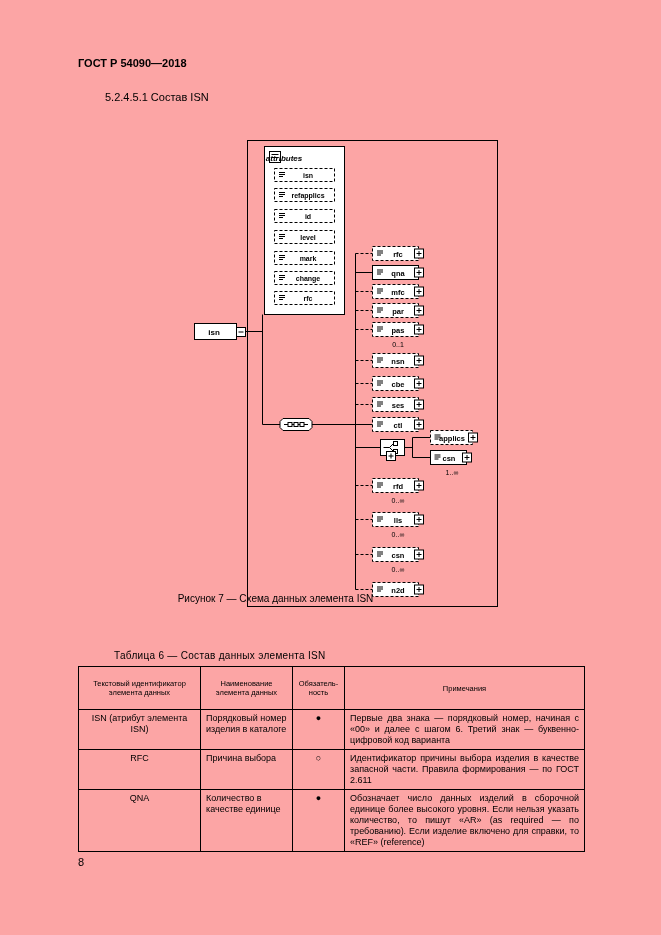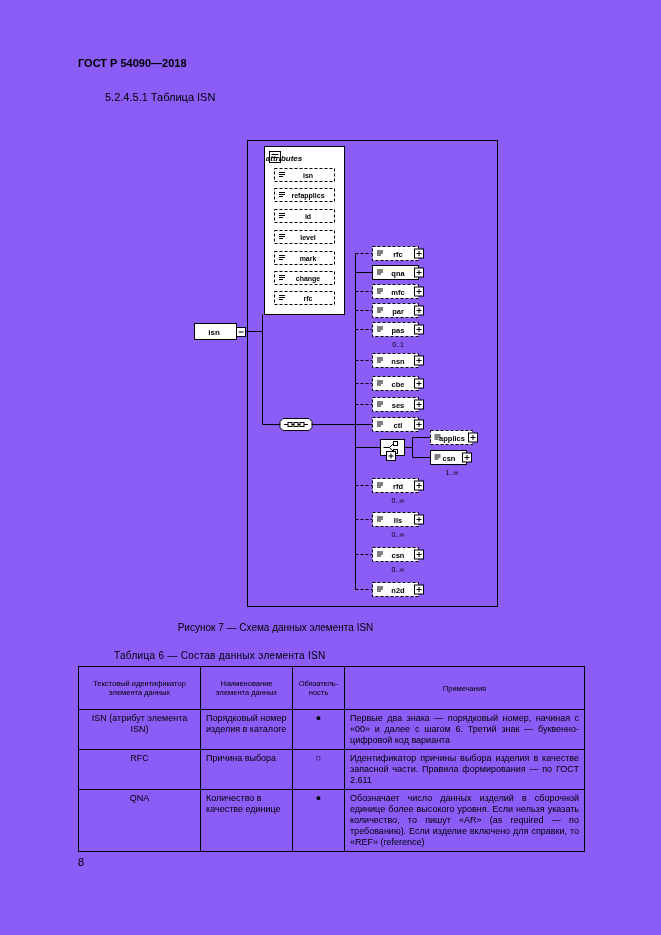--- a/index.html
+++ b/index.html
@@ -1,50 +1,50 @@
 <!DOCTYPE html>
 <html><head>
 <meta charset="utf-8">
 <style>
   html,body{margin:0;padding:0;background:#fff;}
-  .page{position:relative;width:661px;height:935px;background:#8b5cf6;
+  .page{position:relative;width:661px;height:935px;background:#fca5a5;
         font-family:"Liberation Sans",sans-serif;color:#000;overflow:hidden;}
   .doc-header{position:absolute;left:78px;top:57px;font-size:11px;font-weight:bold;}
   .sec-heading{position:absolute;left:105px;top:91px;font-size:11px;}
   .para{position:absolute;left:78px;top:106px;width:506px;font-size:11px;line-height:14.5px;
         text-indent:27px;text-align:justify;}
   .diagram{position:absolute;left:190px;top:140px;}
   .diagram .ln{stroke:#000;fill:none;stroke-width:1;}
   .diagram .bx{stroke:#000;fill:#fff;stroke-width:1;}
   .diagram .dash{stroke-dasharray:3 2;}
   .diagram text{font-family:"Liberation Sans",sans-serif;text-anchor:middle;fill:#000;}
   .t-root{font-size:8px;font-weight:bold;}
   .t-el{font-size:7.5px;font-weight:bold;}
   .t-attr{font-size:7px;font-weight:bold;}
   .t-card{font-size:7px;}
   .t-attrs-title{font-size:8px;font-weight:bold;font-style:italic;text-anchor:start;}
-  .fig-caption{position:absolute;left:0;top:622px;width:551px;text-align:center;font-size:10px;}
+  .fig-caption{position:absolute;left:0;top:593px;width:551px;text-align:center;font-size:10px;}
   .tbl-caption{position:absolute;left:78px;top:650px;font-size:10px;letter-spacing:0.3px;margin-left:36px;}
   .data-table{position:absolute;left:78px;top:666px;width:506px;border-collapse:collapse;table-layout:fixed;}
   .data-table th,.data-table td{border:1px solid #000;}
   .data-table th{font-size:7.5px;line-height:9px;font-weight:normal;text-align:center;
                  vertical-align:middle;padding:12px 2px;}
   .data-table td{font-size:9px;line-height:11px;vertical-align:top;padding:3px 5px;}
   .cell-id{text-align:center;}
   .cell-req{text-align:center;font-size:8px;}
   .cell-note{text-align:justify;}
   .page-num{position:absolute;left:78px;top:856px;font-size:11px;}
 </style>
 </head>
 <body>
 
 <div class="page">
 
   <div class="doc-header">ГОСТ Р 54090—2018</div>
-  <div class="sec-heading">5.2.4.5.1 Таблица ISN</div>
+  <div class="sec-heading">5.2.4.5.1 Состав ISN</div>
 
   <svg class="diagram" width="310" height="470" viewBox="0 0 310 470">
     <defs>
       <g id="plusbox">
         <rect x="0.5" y="0.5" width="9" height="9" fill="#fff" stroke="#000"></rect>
         <line x1="2.5" y1="5" x2="7.5" y2="5" stroke="#000"></line>
         <line x1="5" y1="2.5" x2="5" y2="7.5" stroke="#000"></line>
       </g>
       <g id="minusbox">
         <rect x="0.5" y="0.5" width="9" height="9" fill="#fff" stroke="#000"></rect>

